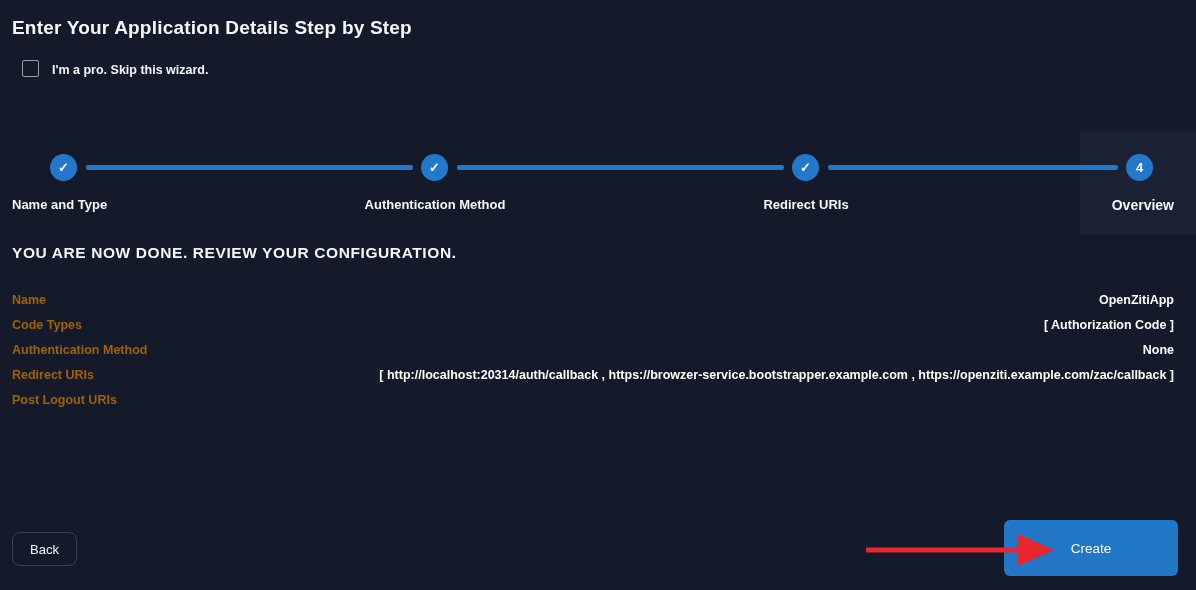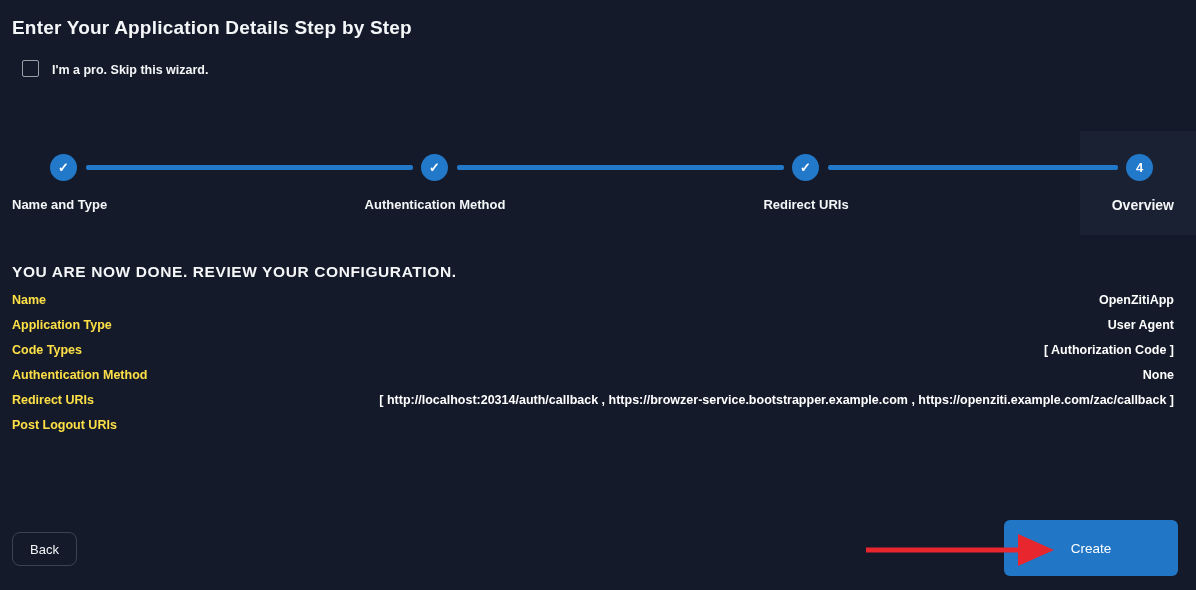--- a/index.html
+++ b/index.html
@@ -86,42 +86,42 @@
     color: #f4f6f8;
     white-space: nowrap;
   }
   .step-label-1 { left: 12px; }
   .step-label-2 { left: 435px; transform: translateX(-50%); }
   .step-label-3 { left: 806px; transform: translateX(-50%); }
   .step-label-4 { right: 22px; top: 197px; font-size: 14px; font-weight: 700; }
 
   .review-heading {
     position: absolute;
-    left: 12px; top: 263px;
+    left: 12px; top: 244px;
     font-size: 15.5px;
     font-weight: 600;
     letter-spacing: 0.6px;
     color: #f4f6f8;
   }
 
   .review-rows {
     position: absolute;
     left: 12px; right: 22px; top: 287px;
   }
   .review-row {
     display: flex;
     justify-content: space-between;
     align-items: center;
     height: 25px;
     white-space: nowrap;
   }
   .review-row .row-label {
     font-size: 12.5px;
     font-weight: 700;
-    color: #fde047;
+    color: #a16207;
   }
   .review-row .row-value {
     font-size: 12.5px;
     font-weight: 700;
     color: #ffffff;
   }
 
   .back-button {
     position: absolute;
     left: 12px; top: 532px;
@@ -192,24 +192,20 @@
 <div class="step-label step-label-4">Overview</div>
 
 <div class="review-heading">YOU ARE NOW DONE. REVIEW YOUR CONFIGURATION.</div>
 
 <div class="review-rows">
   <div class="review-row">
     <span class="row-label">Name</span>
     <span class="row-value">OpenZitiApp</span>
   </div>
   <div class="review-row">
-    <span class="row-label">Application Type</span>
-    <span class="row-value">User Agent</span>
-  </div>
-  <div class="review-row">
     <span class="row-label">Code Types</span>
     <span class="row-value">[ Authorization Code ]</span>
   </div>
   <div class="review-row">
     <span class="row-label">Authentication Method</span>
     <span class="row-value">None</span>
   </div>
   <div class="review-row">
     <span class="row-label">Redirect URIs</span>
     <span class="row-value">[ http://localhost:20314/auth/callback , https://browzer-service.bootstrapper.example.com , https://openziti.example.com/zac/callback ]</span>

